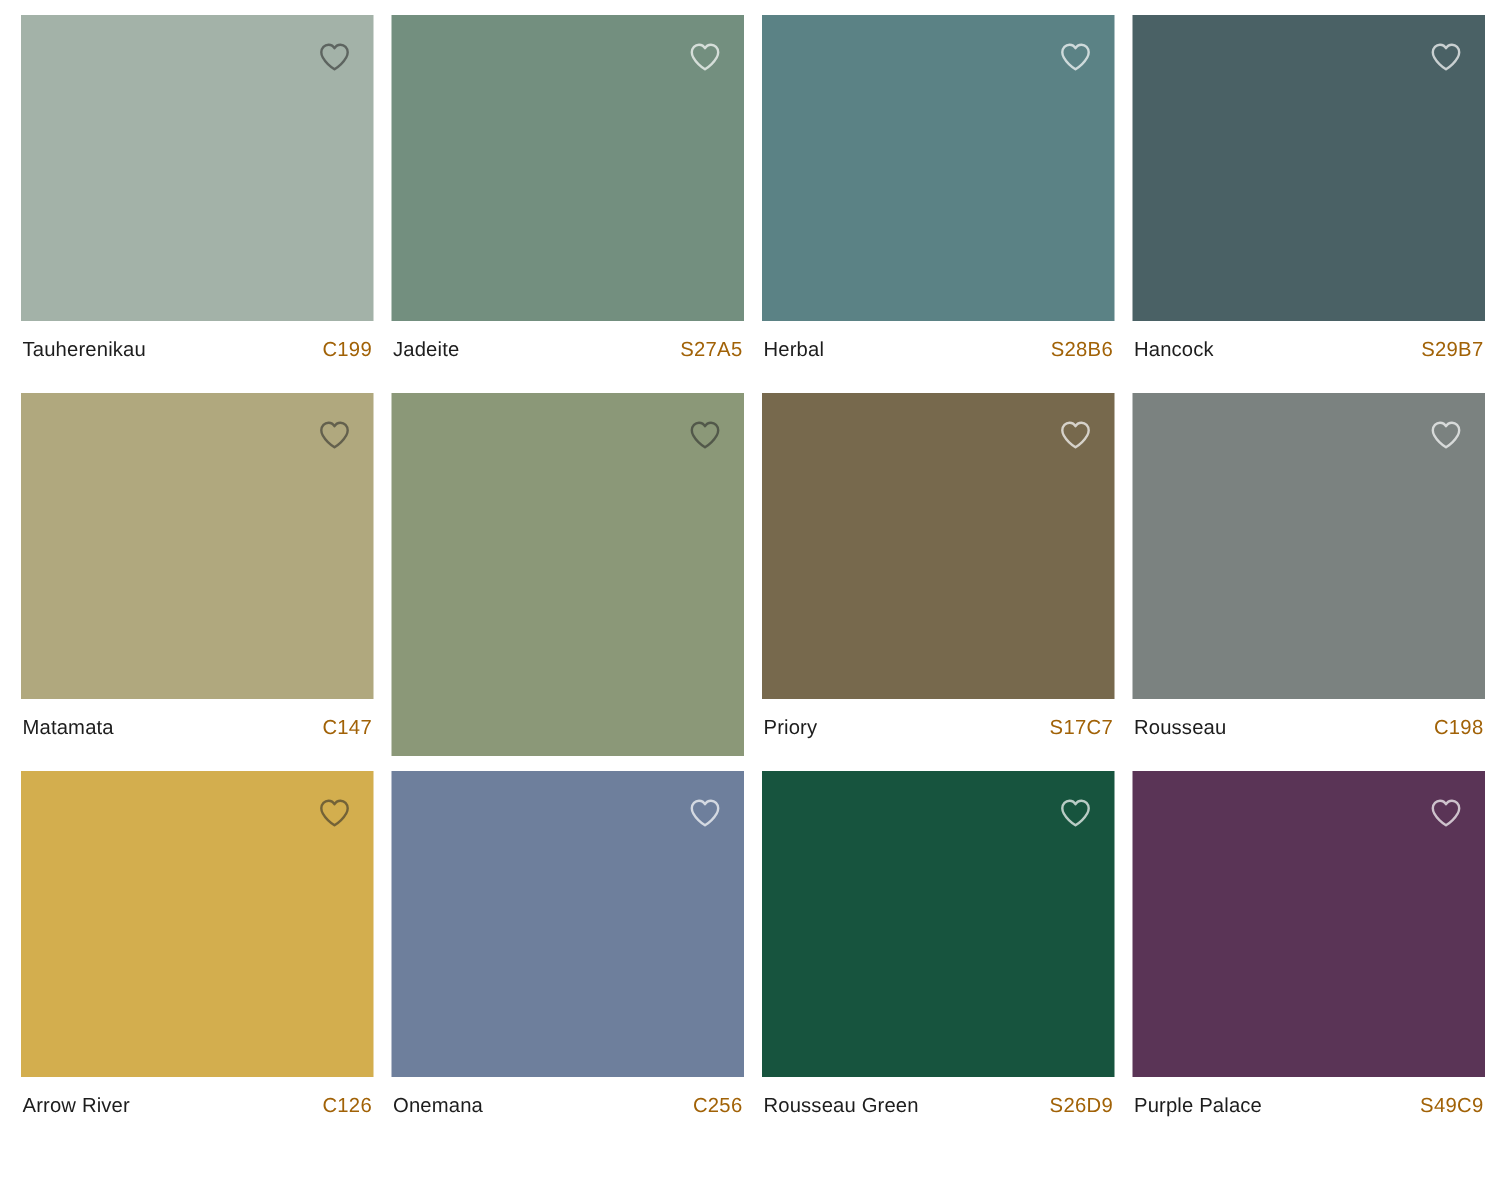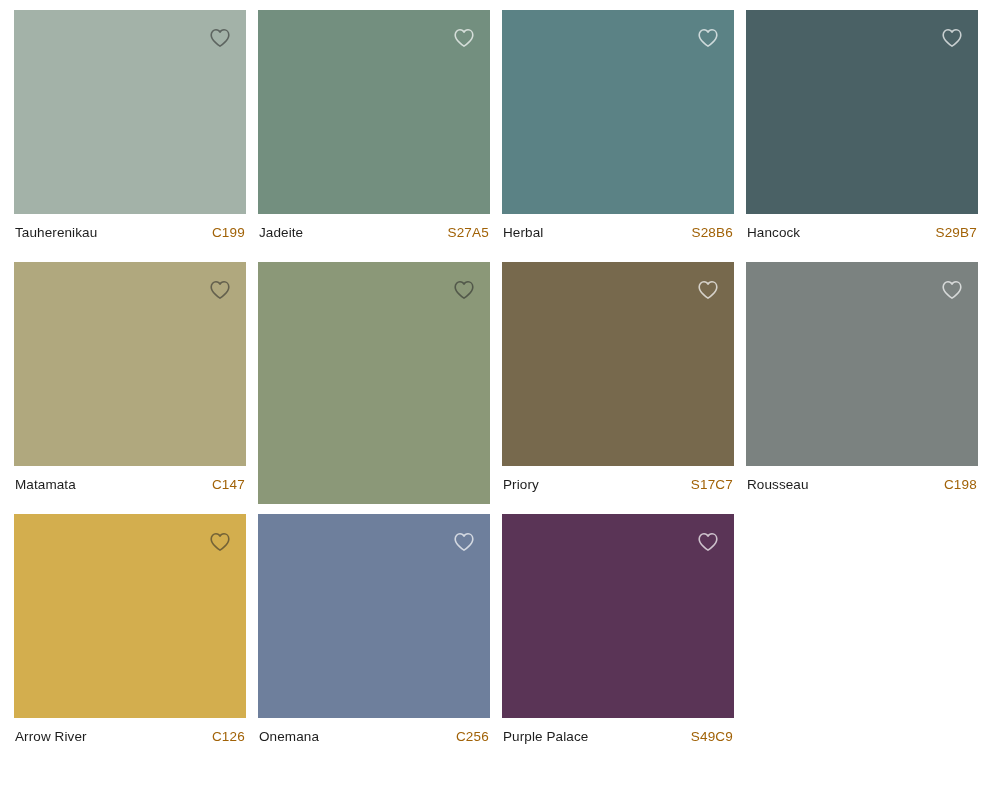--- a/index.html
+++ b/index.html
@@ -13,21 +13,21 @@
     height: 799px;
     font-family: "Liberation Sans", sans-serif;
     -webkit-font-smoothing: antialiased;
     overflow: hidden;
   }
 
   #swatch-grid {
     box-sizing: border-box;
     width: 1000px;
     height: 756px;
-    padding: 10px 22px 0 14px;
+    padding: 10px 10px 0 14px;
     display: grid;
     grid-template-columns: repeat(4, 1fr);
     grid-template-rows: repeat(3, 1fr);
     column-gap: 12px;
     row-gap: 10px;
   }
 
   .swatch-card {
     display: flex;
     flex-direction: column;
@@ -227,20 +227,33 @@
             <path d="M11 19.2 C11 19.2 2.2 13.6 2.2 7.9 C2.2 4.9 4.4 2.8 7.0 2.8 C8.8 2.8 10.3 3.8 11 5.2 C11.7 3.8 13.2 2.8 15.0 2.8 C17.6 2.8 19.8 4.9 19.8 7.9 C19.8 13.6 11 19.2 11 19.2 Z"></path>
           </svg>
         </button>
       </div>
       <div class="swatch-meta">
         <span class="swatch-name">Onemana</span>
         <span class="swatch-code">C256</span>
       </div>
     </div>
     <div class="swatch-card on-dark">
+      <div class="swatch-chip" style="background-color: rgb(23, 84, 62);">
+        <button class="fav-button">
+          <svg viewBox="0 0 22 22" aria-hidden="true">
+            <path d="M11 19.2 C11 19.2 2.2 13.6 2.2 7.9 C2.2 4.9 4.4 2.8 7.0 2.8 C8.8 2.8 10.3 3.8 11 5.2 C11.7 3.8 13.2 2.8 15.0 2.8 C17.6 2.8 19.8 4.9 19.8 7.9 C19.8 13.6 11 19.2 11 19.2 Z"></path>
+          </svg>
+        </button>
+      </div>
+      <div class="swatch-meta">
+        <span class="swatch-name">Rousseau Green</span>
+        <span class="swatch-code">S26D9</span>
+      </div>
+    </div>
+    <div class="swatch-card on-dark">
       <div class="swatch-chip" style="background-color: rgb(90, 52, 86);">
         <button class="fav-button">
           <svg viewBox="0 0 22 22" aria-hidden="true">
             <path d="M11 19.2 C11 19.2 2.2 13.6 2.2 7.9 C2.2 4.9 4.4 2.8 7.0 2.8 C8.8 2.8 10.3 3.8 11 5.2 C11.7 3.8 13.2 2.8 15.0 2.8 C17.6 2.8 19.8 4.9 19.8 7.9 C19.8 13.6 11 19.2 11 19.2 Z"></path>
           </svg>
         </button>
       </div>
       <div class="swatch-meta">
         <span class="swatch-name">Purple Palace</span>
         <span class="swatch-code">S49C9</span>

